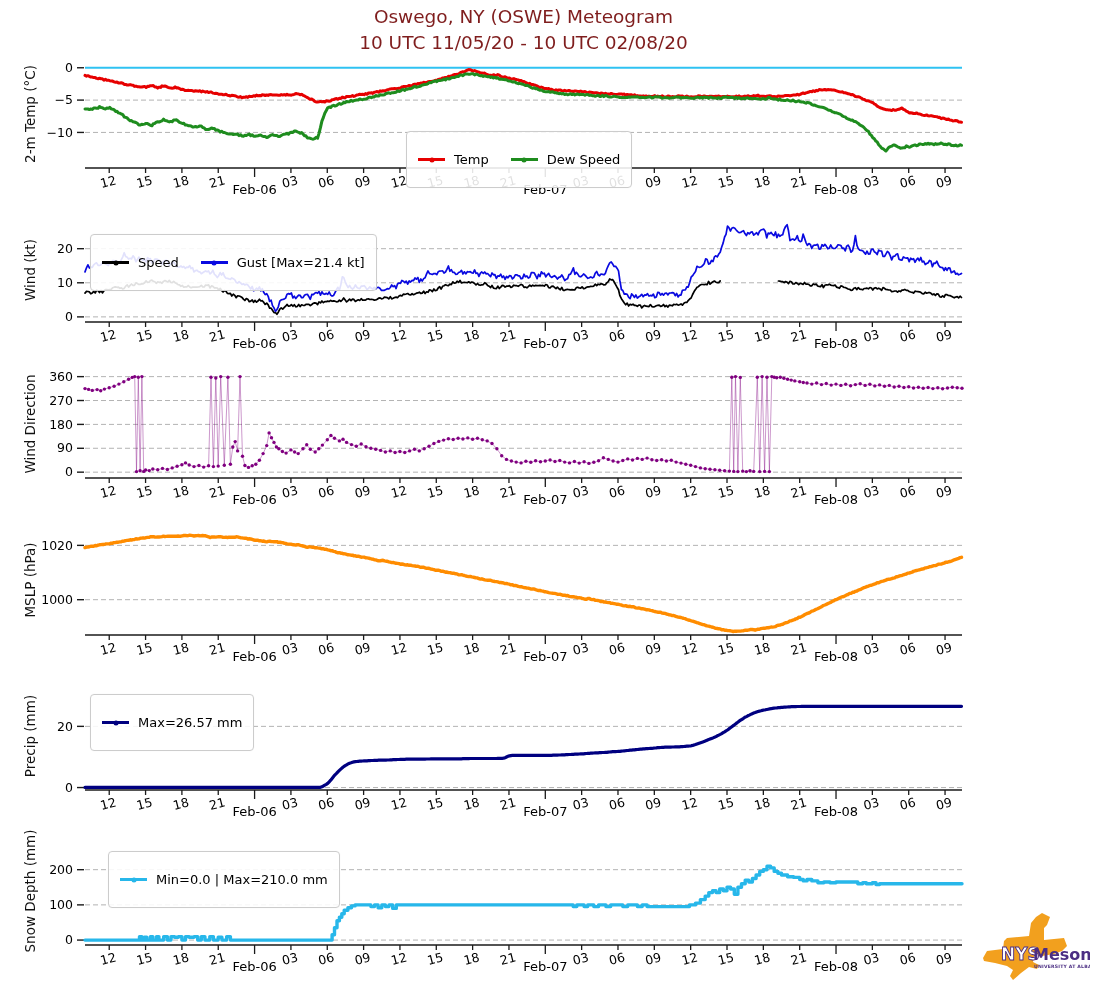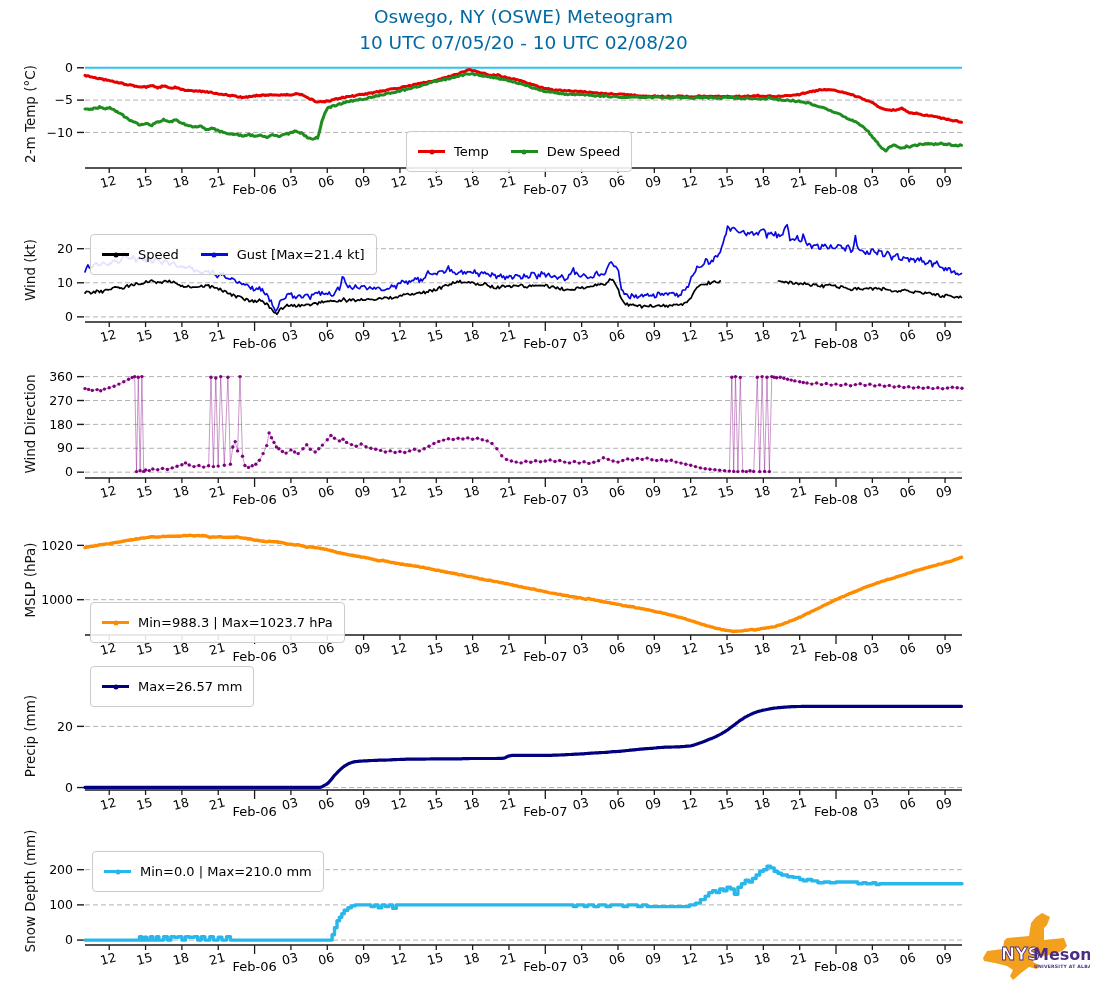--- a/index.html
+++ b/index.html
@@ -1,37 +1,37 @@
 <!DOCTYPE html>
 <html><head>
 <meta charset="utf-8">
 <style>
   html,body{margin:0;padding:0;background:#ffffff;}
   body{font-family:"DejaVu Sans","Liberation Sans",sans-serif;color:#000;}
   #stage{position:relative;width:1094px;height:1001px;background:#fff;overflow:hidden;}
   .title-wrap{position:absolute;left:85px;top:4px;width:877px;text-align:center;line-height:26px;}
-  .title-line{font-size:18.5px;color:#0369a1;}
+  .title-line{font-size:18.5px;color:#7f1d1d;}
   svg.charts{position:absolute;left:0;top:0;}
   .ylabel{position:absolute;left:30px;transform:translate(-50%,-50%) rotate(-90deg);transform-origin:center;
           white-space:nowrap;font-size:13.5px;color:#111;}
   .legend{position:absolute;display:flex;align-items:center;gap:22px;background:rgba(255,255,255,0.88);
-          border:1px solid #cccccc;border-radius:4px;padding:12px 11px;font-size:13px;white-space:nowrap;box-shadow:0 0 0 0.5px rgba(0,0,0,0.02);}
+          border:1px solid #cccccc;border-radius:4px;padding:20px 11px;font-size:13px;white-space:nowrap;box-shadow:0 0 0 0.5px rgba(0,0,0,0.02);}
   .legend-item{display:inline-flex;align-items:center;}
   .legend-line{display:inline-block;width:27px;height:2.6px;position:relative;margin-right:9px;}
   .legend-dot{position:absolute;left:50%;top:50%;width:5px;height:5px;border-radius:50%;transform:translate(-50%,-50%);}
   .logo{position:absolute;left:976px;top:910px;width:114px;height:84px;}
 </style>
 </head>
 <body>
 
 <div id="stage">
 
   <div class="title-wrap">
     <div class="title-line">Oswego, NY (OSWE) Meteogram</div>
-    <div class="title-line">10 UTC 07/05/20 - 10 UTC 02/08/20</div>
+    <div class="title-line">10 UTC 11/05/20 - 10 UTC 02/08/20</div>
   </div>
 
   <svg class="charts" id="charts" width="1094" height="1001" viewBox="0 0 1094 1001">
       <line x1="85" x2="962" y1="100.09580838323353" y2="100.09580838323353" stroke="#b3b3b3" stroke-width="1" stroke-dasharray="5,3"></line>
       <line x1="85" x2="962" y1="132.4311377245509" y2="132.4311377245509" stroke="#b3b3b3" stroke-width="1" stroke-dasharray="5,3"></line>
       <line x1="85" x2="962" y1="67.76047904191617" y2="67.76047904191617" stroke="#2fc2f2" stroke-width="2.2"></line>
       <line x1="85" x2="962" y1="168" y2="168" stroke="#1a1a1a" stroke-width="1.6"></line>
       <line x1="77" x2="84" y1="67.76047904191617" y2="67.76047904191617" stroke="#1a1a1a" stroke-width="1.4"></line>
       <text x="73" y="71.96047904191617" text-anchor="end" font-size="12.5">0</text>
       <line x1="77" x2="84" y1="100.09580838323353" y2="100.09580838323353" stroke="#1a1a1a" stroke-width="1.4"></line>
@@ -629,39 +629,31 @@
       <span>Speed</span>
     </span>
     <span class="legend-item">
       <span class="legend-line" style="background: rgb(10, 10, 224);">
         <span class="legend-dot" style="background: rgb(10, 10, 224);"></span>
         </span>
       <span>Gust [Max=21.4 kt]</span>
     </span>
   </div>
 
-  <div class="legend" style="left:90px;top:602px">
-    <span class="legend-item">
-      <span class="legend-line" style="background: rgb(255, 140, 0);">
-        <span class="legend-dot" style="background: rgb(255, 140, 0);"></span>
-        </span>
-      <span>Min=988.3 | Max=1023.7 hPa</span>
-    </span>
-  </div>
-
-  <div class="legend" style="left:90px;top:666px">
+
+  <div class="legend" style="left:90px;top:694px">
     <span class="legend-item">
       <span class="legend-line" style="background: rgb(0, 0, 128);">
         <span class="legend-dot" style="background: rgb(0, 0, 128);"></span>
         </span>
       <span>Max=26.57 mm</span>
     </span>
   </div>
 
-  <div class="legend" style="left:92px;top:851px">
+  <div class="legend" style="left:108px;top:851px">
     <span class="legend-item">
       <span class="legend-line" style="background: rgb(39, 183, 234);">
         <span class="legend-dot" style="background: rgb(39, 183, 234);"></span>
         </span>
       <span>Min=0.0 | Max=210.0 mm</span>
     </span>
   </div>
 
   <svg class="logo" viewBox="0 0 114 84">
     <path d="M7,48 L11,41 L27,39 L28,31 L31,28 L53,26 L55,13 L60,7 L66,3 L74,7 L71,15 L68,18 L68,30 L88,28 L91,36 L86,41 L78,44 L66,46 L58,46 L57,52 L63,55 L61,59 L53,57 L45,63 L37,70 L34,66 L37,60 L31,56 L19,53 L8,51 Z" fill="#F2A01E"></path>

